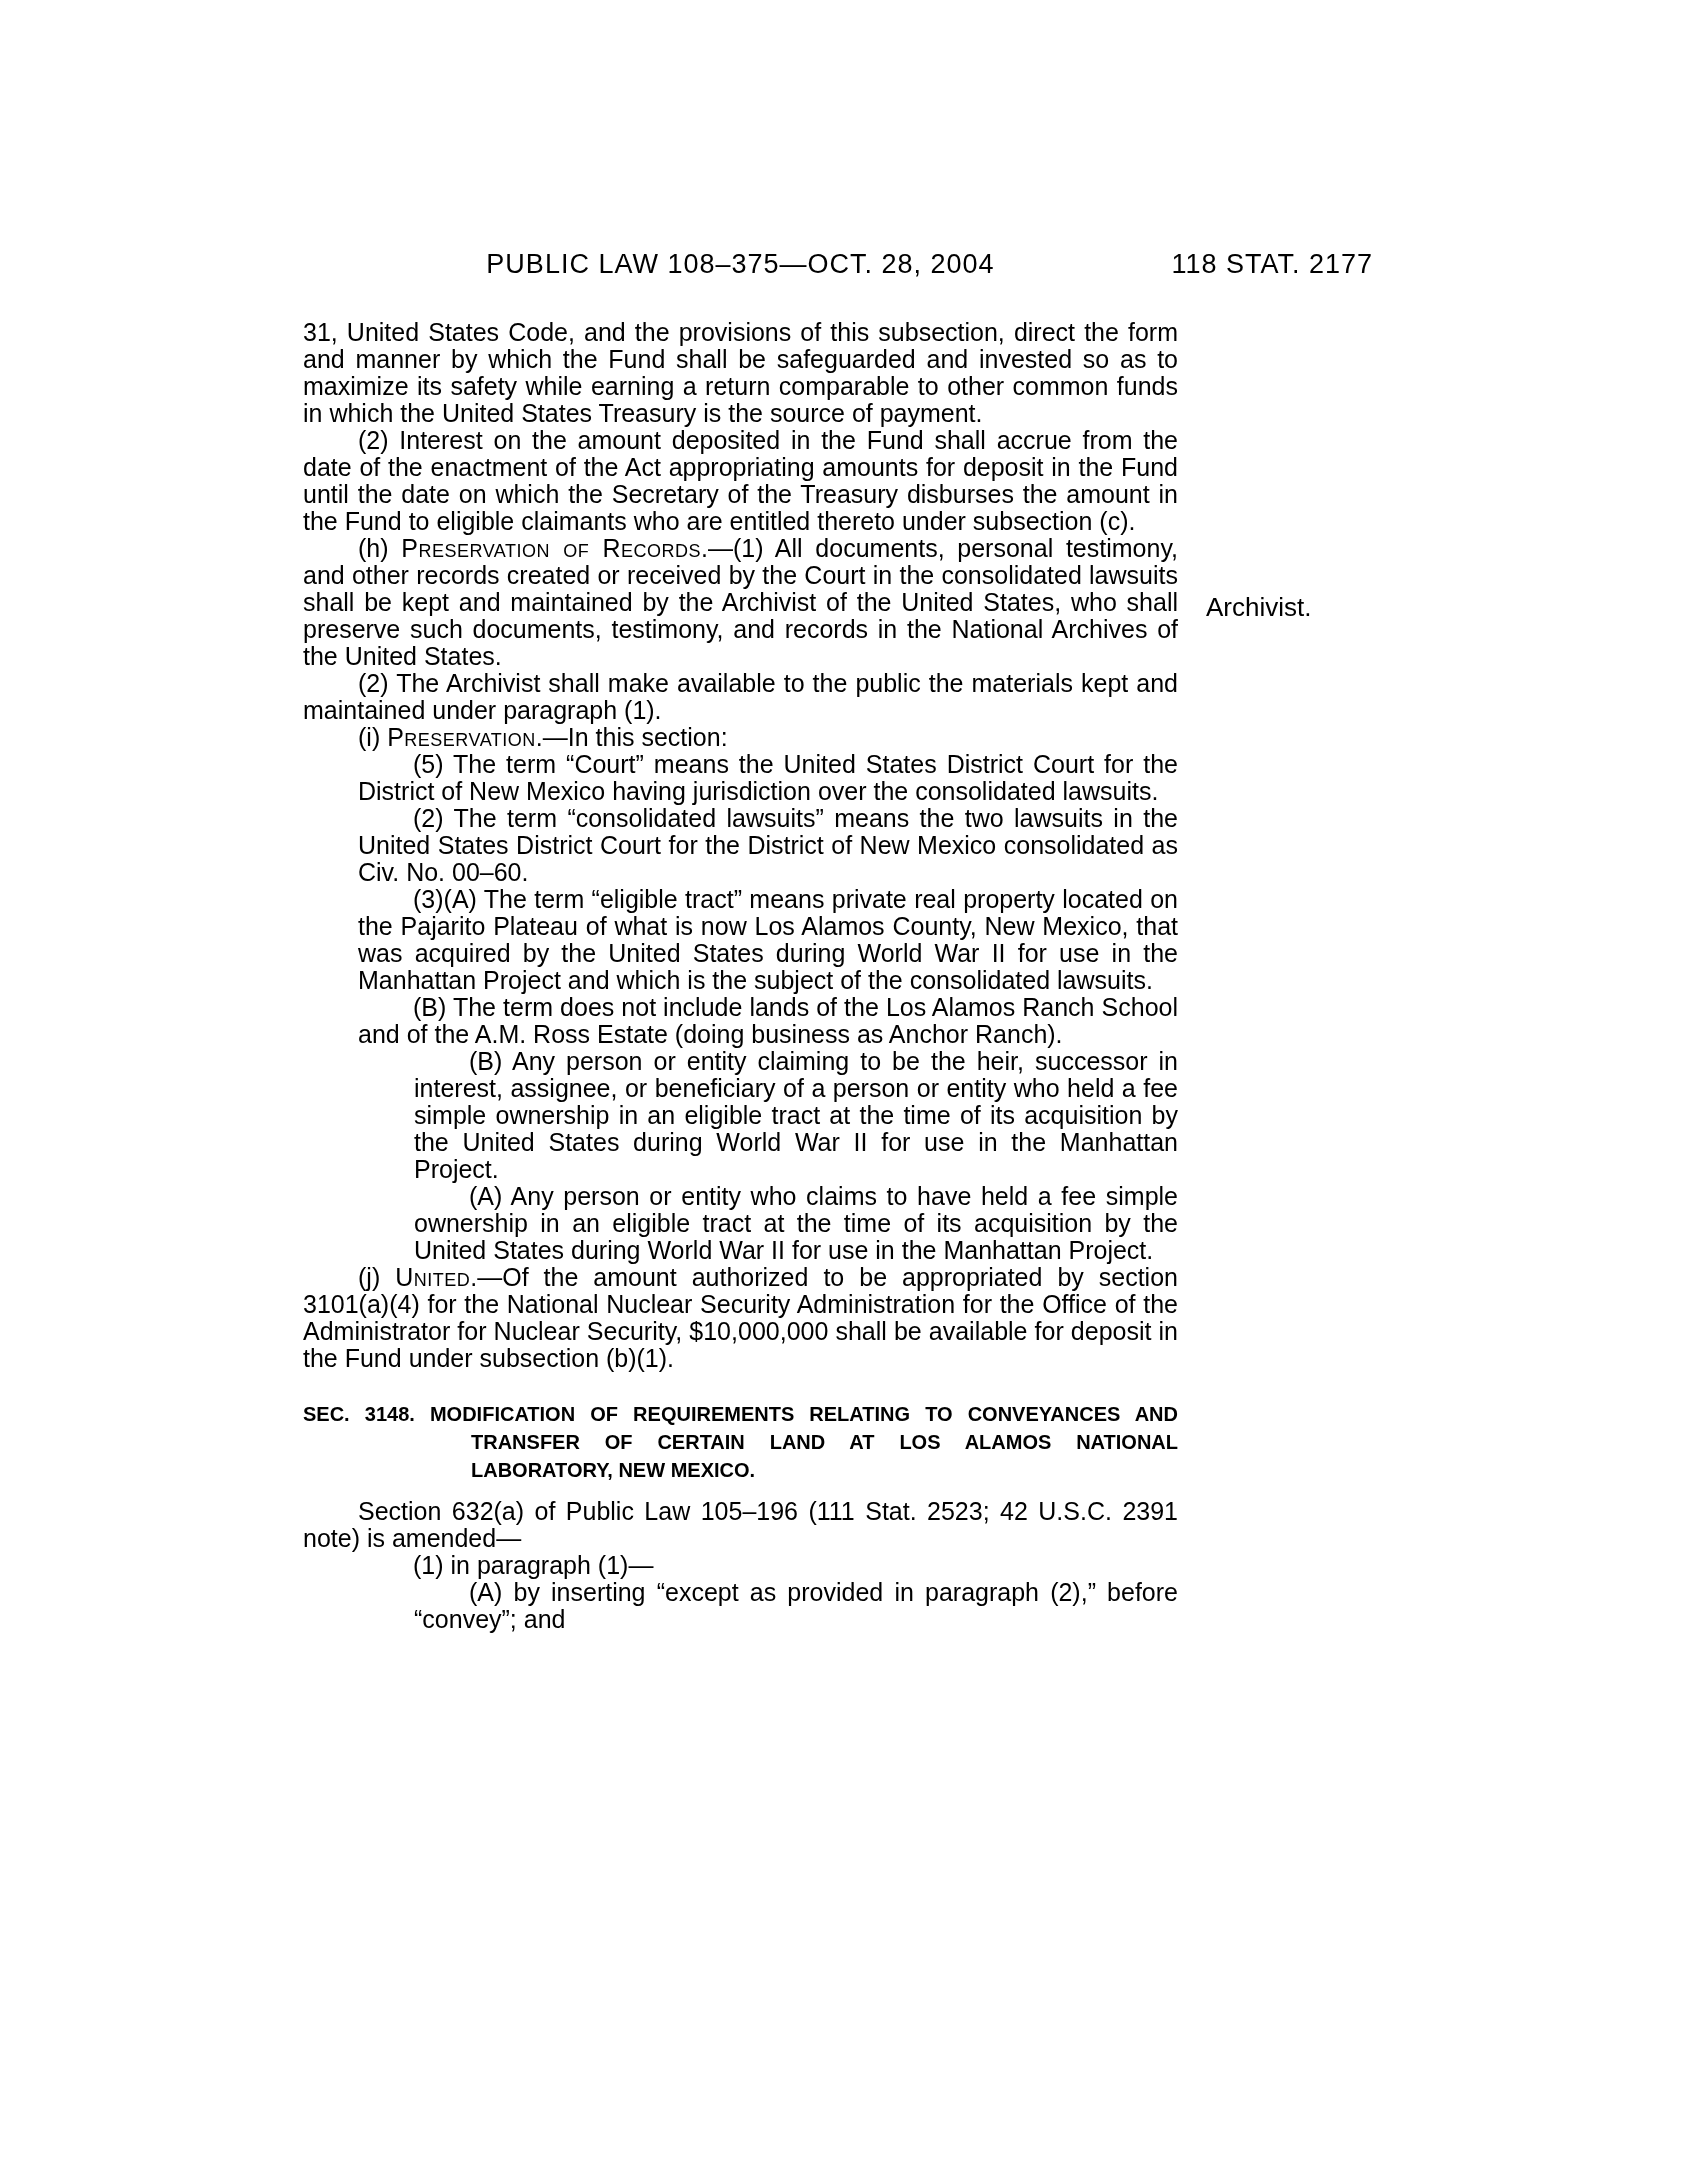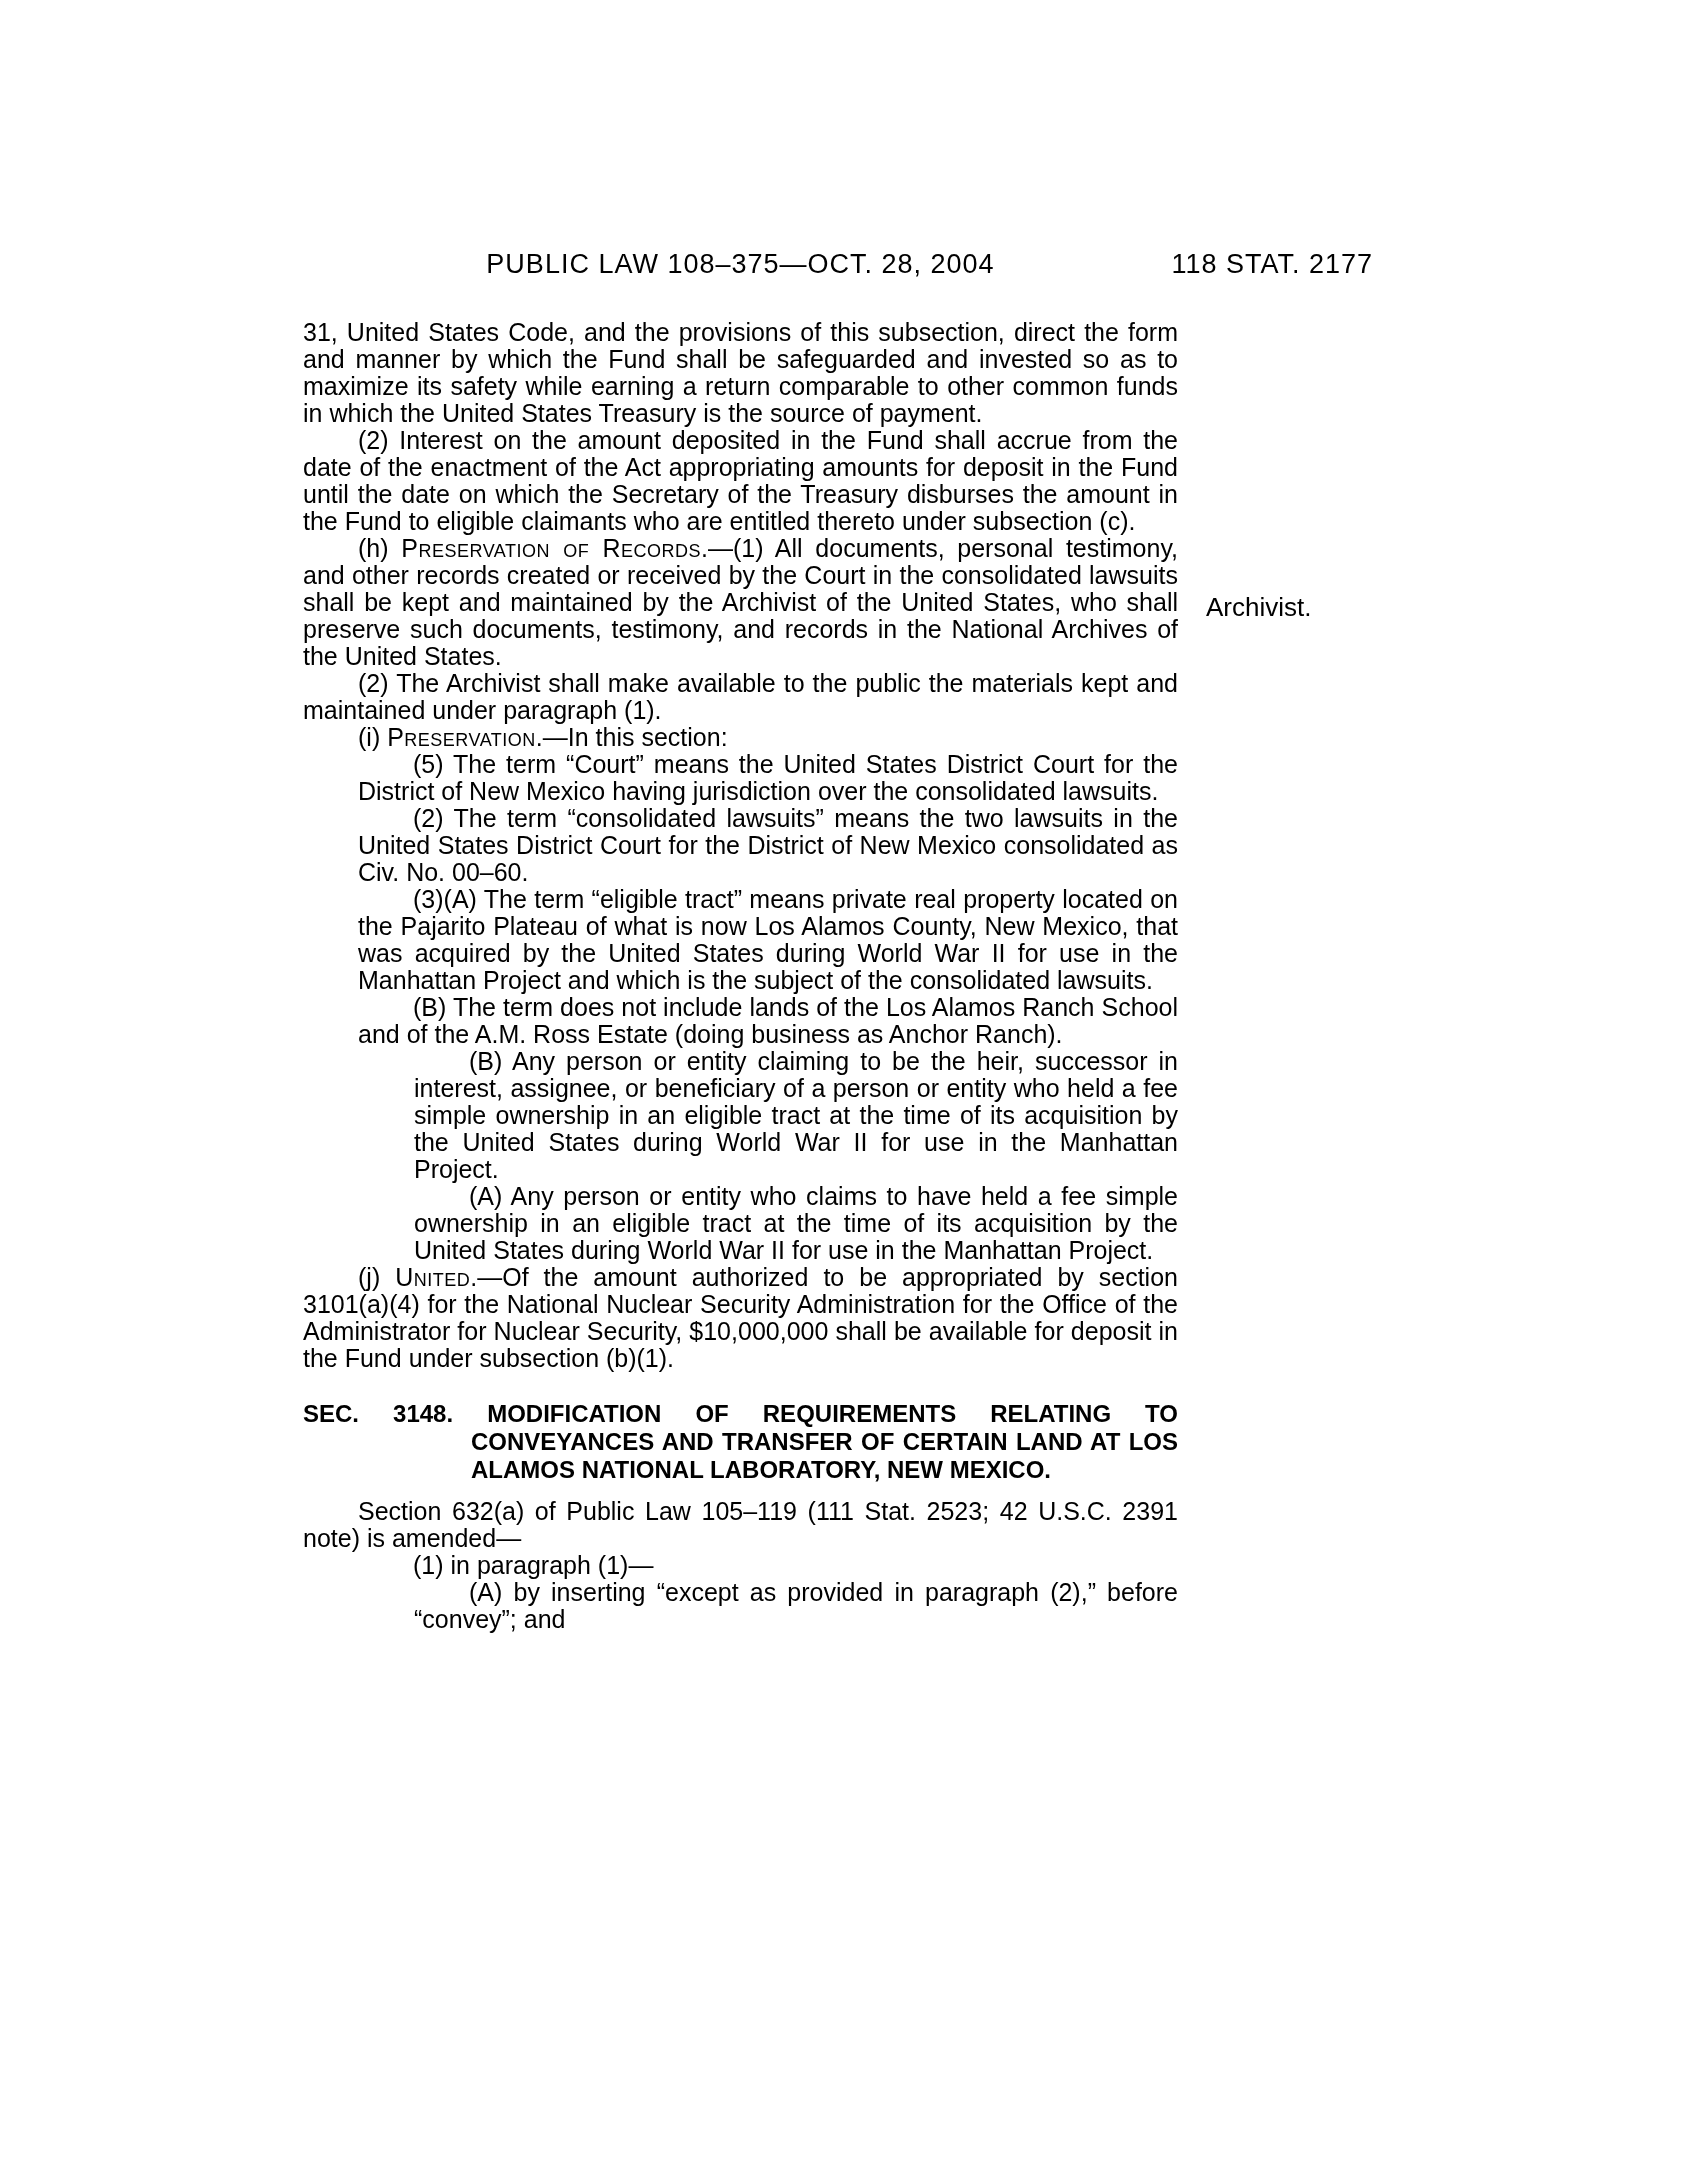--- a/index.html
+++ b/index.html
@@ -33,21 +33,21 @@
   }
   p.cont{text-indent:0;}
   p.lv1{margin-left:55px;}
   p.lv2{margin-left:111px;}
   .sc{font-variant:small-caps;letter-spacing:0.5px;}
   
   .sec-heading{
     margin:28px 0 14px 0;
     padding-left:168px;text-indent:-168px;
     font-weight:bold;
-    font-size:24px;line-height:28px;
+    font-size:20px;line-height:28px;
     text-align:justify;
   }
   
   .margin-note{
     position:absolute;left:1206px;top:595px;
     font-size:26px;line-height:24px;width:178px;
   }
 </style>
 </head>
 <body>
@@ -79,21 +79,21 @@
 
 
     <p class="lv2">(B) Any person or entity claiming to be the heir, successor in interest, assignee, or beneficiary of a person or entity who held a fee simple ownership in an eligible tract at the time of its acquisition by the United States during World War II for use in the Manhattan Project.</p>
 
     <p class="lv2">(A) Any person or entity who claims to have held a fee simple ownership in an eligible tract at the time of its acquisition by the United States during World War II for use in the Manhattan Project.</p>
 
     <p><span>(j) </span><span class="sc">United</span><span>.—Of the amount authorized to be appropriated by section 3101(a)(4) for the National Nuclear Security Administration for the Office of the Administrator for Nuclear Security, $10,000,000 shall be available for deposit in the Fund under subsection (b)(1).</span></p>
 
     <div class="sec-heading"><span>SEC. 3148.</span> <span>MODIFICATION OF REQUIREMENTS RELATING TO CONVEYANCES AND TRANSFER OF CERTAIN LAND AT LOS ALAMOS NATIONAL LABORATORY, NEW MEXICO.</span></div>
 
-    <p>Section 632(a) of Public Law 105–119 (111 Stat. 2523; 42 U.S.C. 2391 note) is amended—</p>
+    <p>Section 632(a) of Public Law 105–196 (111 Stat. 2523; 42 U.S.C. 2391 note) is amended—</p>
 
     <p class="lv1">(1) in paragraph (1)—</p>
 
     <p class="lv2">(A) by inserting “except as provided in paragraph (2),” before “convey”; and</p>
 
   </div>
 
   <div class="margin-note">Archivist.</div>
 
 </div>

